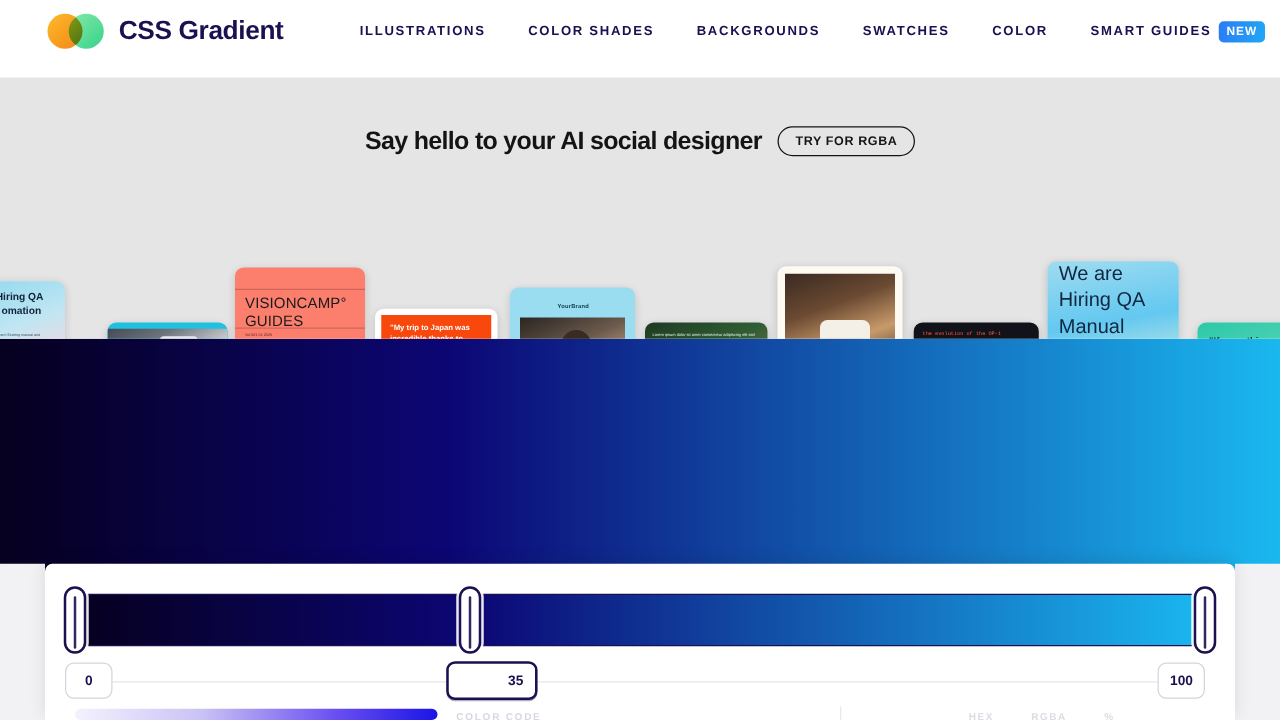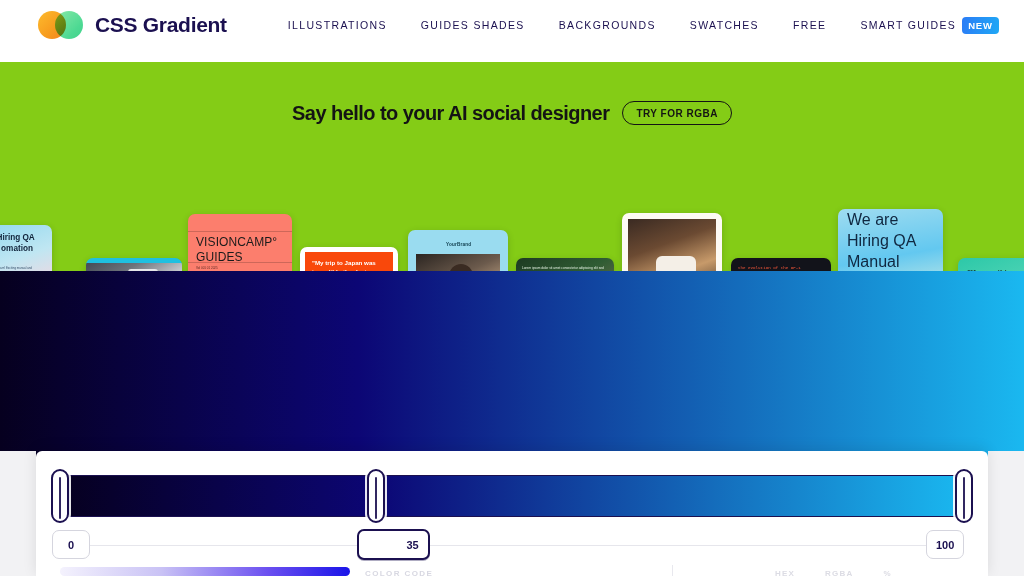--- a/index.html
+++ b/index.html
@@ -33,21 +33,21 @@
     mix-blend-mode: multiply;
     opacity: .92;
   }
   .brand-name {
     margin-left: 11px;
     font-size: 21px; font-weight: bold;
     color: #1b1050; letter-spacing: -0.3px;
   }
   .nav { display: flex; align-items: center; margin-left: 61px; }
   .nav-link {
-    font-size: 10.5px; font-weight: normal;
+    font-size: 10.5px; font-weight: bold;
     letter-spacing: 1.35px;
     color: #1b1050;
     text-decoration: none;
     margin-right: 34px;
     white-space: nowrap;
     cursor: pointer;
   }
   .nav-link.last { margin-right: 6px; }
   .badge-new {
     display: inline-block;
@@ -56,21 +56,21 @@
     background: linear-gradient(100deg, #2b7cf6 0%, #1fa8f5 100%);
     border-radius: 4px;
     padding: 3px 6px 3px 6px;
     vertical-align: middle;
   }
 
   
   .banner {
     position: absolute; top: 62px; left: 0;
     width: 1024px; height: 209px;
-    background: #84cc16;
+    background: #e5e5e5;
     overflow: hidden;
     z-index: 30;
   }
   .banner-head {
     position: absolute; top: 39px; left: 0; width: 1024px;
     display: flex; align-items: center; justify-content: center;
     gap: 13px;
   }
   .banner-title {
     font-size: 20px; font-weight: bold;
@@ -270,24 +270,24 @@
   <div class="header">
     <div class="brand">
       <div class="logo-mark">
         <div class="logo-c1"></div>
         <div class="logo-c2"></div>
       </div>
       <div class="brand-name">CSS Gradient</div>
     </div>
     <div class="nav">
       <a class="nav-link" href="#">ILLUSTRATIONS</a>
-      <a class="nav-link" href="#">GUIDES SHADES</a>
+      <a class="nav-link" href="#">COLOR SHADES</a>
       <a class="nav-link" href="#">BACKGROUNDS</a>
       <a class="nav-link" href="#">SWATCHES</a>
-      <a class="nav-link" href="#">FREE</a>
+      <a class="nav-link" href="#">COLOR</a>
       <a class="nav-link last" href="#">SMART GUIDES</a>
       <span class="badge-new">NEW</span>
     </div>
   </div>
 
   <div class="banner">
     <div class="banner-head">
       <div class="banner-title">Say hello to your AI social designer</div>
       <div class="banner-cta">TRY FOR RGBA</div>
     </div>

